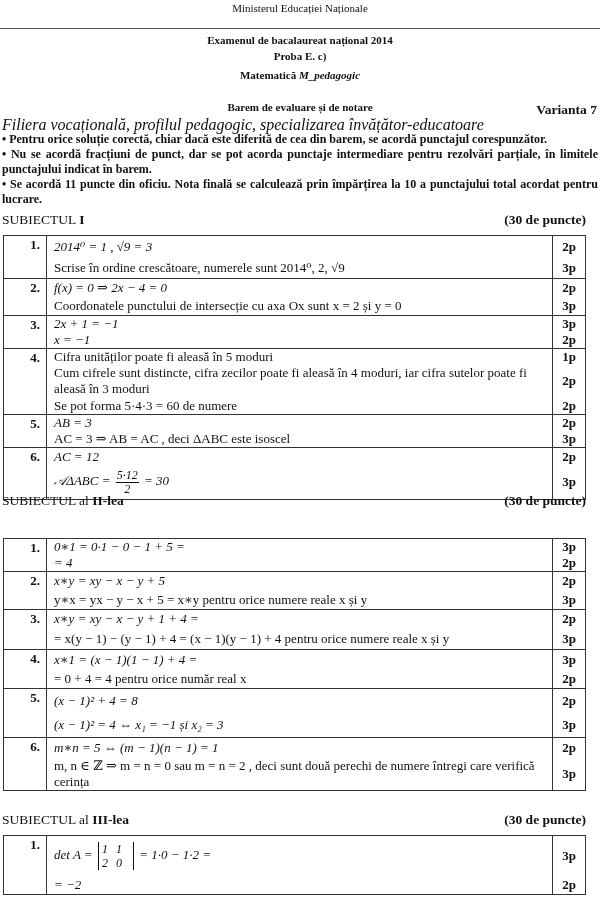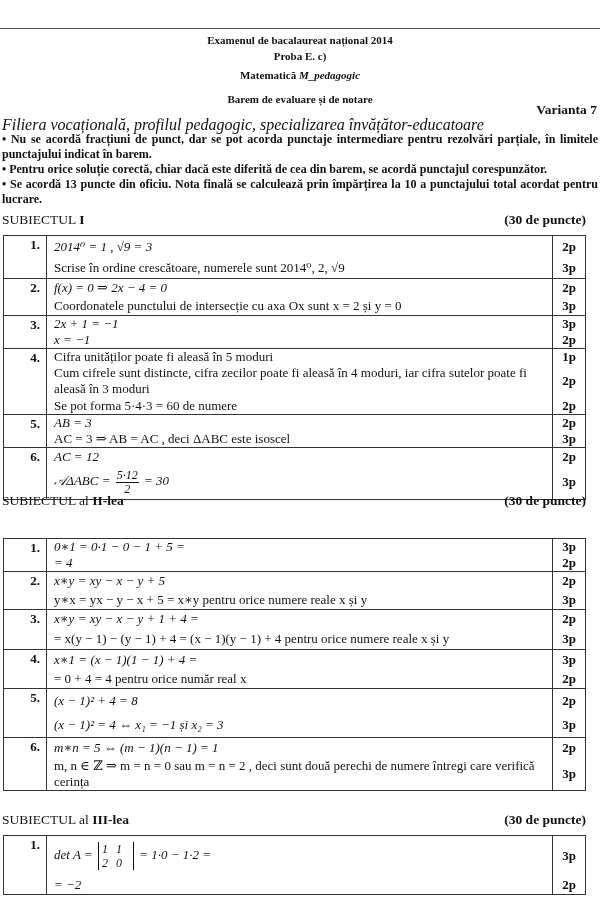--- a/index.html
+++ b/index.html
@@ -7,21 +7,21 @@
     width: 600px; height: 898px; overflow: hidden;
     font-family: "Liberation Serif", "DejaVu Serif", serif;
     color: #111;
     position: relative;
   }
   .hdr-top { text-align: center; font-size: 11px; line-height: 12px; padding-top: 2px; }
   .hdr-rule { position: absolute; left: 0; right: 0; top: 28px; border-top: 1.5px solid #555; }
   .titles { position: absolute; top: 32px; left: 0; right: 0; text-align: center; font-weight: bold; font-size: 11px; }
   .titles div { line-height: 16px; }
   .titles .t1 { line-height: 16px; }
-  .titles .t4 { margin-top: 8px; }
+  .titles .t4 { margin-top: 16px; }
   .varianta { position: absolute; right: 3px; top: 102px; font-weight: bold; font-size: 13.5px; }
   .filiera { position: absolute; left: 2px; top: 116px; font-style: italic; font-weight: normal; font-size: 16px; }
   .rules { position: absolute; left: 2px; right: 2px; top: 132px; font-weight: bold; font-size: 12px; line-height: 15px; text-align: justify; }
   .rules p { margin: 0; }
   .subj { position: absolute; left: 2px; right: 14px; font-size: 13.5px; font-weight: bold; display: flex; justify-content: space-between; }
   .subj .name { font-weight: normal; }
   .subj .name b { font-weight: bold; }
   table.barem {
     position: absolute; left: 3px; width: 583px;
     border-collapse: collapse; font-size: 13px;
@@ -36,39 +36,40 @@
   .math { font-style: italic; }
   .frac { display: inline-flex; flex-direction: column; align-items: center; vertical-align: middle; font-size: 12px; line-height: 13px; margin: 0 2px; }
   .frac .n { border-bottom: 1px solid #111; padding: 0 1px; }
   .det { display: inline-block; border-left: 1px solid #111; border-right: 1px solid #111; padding: 0 3px; vertical-align: middle; font-size: 12px; line-height: 14px; margin: 0 2px; }
   .det span { display: inline-block; width: 14px; }
 </style>
 </head>
 <body>
 
 <div class="hdr-top">
+  <div>Ministerul Educației Naționale</div>
 </div>
 <div class="hdr-rule"></div>
 
 <div class="titles">
   <div class="t1">Examenul de bacalaureat național 2014</div>
   <div>Proba E. c)</div>
   <div style="margin-top:3px">
     <span>Matematică</span>
     <i>M_pedagogic</i>
   </div>
   <div class="t4">Barem de evaluare și de notare</div>
 </div>
 <div class="varianta">Varianta 7</div>
 
 <div class="filiera">Filiera vocațională, profilul pedagogic, specializarea învățător-educatoare</div>
 <div class="rules">
+  <p>• Pentru orice soluție corectă, chiar dacă este diferită de cea din barem, se acordă punctajul corespunzător.</p>
   <p>• Nu se acordă fracțiuni de punct, dar se pot acorda punctaje intermediare pentru rezolvări parțiale, în limitele punctajului indicat în barem.</p>
-  <p>• Pentru orice soluție corectă, chiar dacă este diferită de cea din barem, se acordă punctajul corespunzător.</p>
-  <p>• Se acordă 13 puncte din oficiu. Nota finală se calculează prin împărțirea la 10 a punctajului total acordat pentru lucrare.</p>
+  <p>• Se acordă 11 puncte din oficiu. Nota finală se calculează prin împărțirea la 10 a punctajului total acordat pentru lucrare.</p>
 </div>
 
 <div class="subj" style="top:212px">
   <span class="name"><span>SUBIECTUL </span><b>I</b></span>
   <span>(30 de puncte)</span>
 </div>
 <table class="barem" style="top:235px">
   <tbody>
       <tr class="item">
     <td class="num">1.</td>

